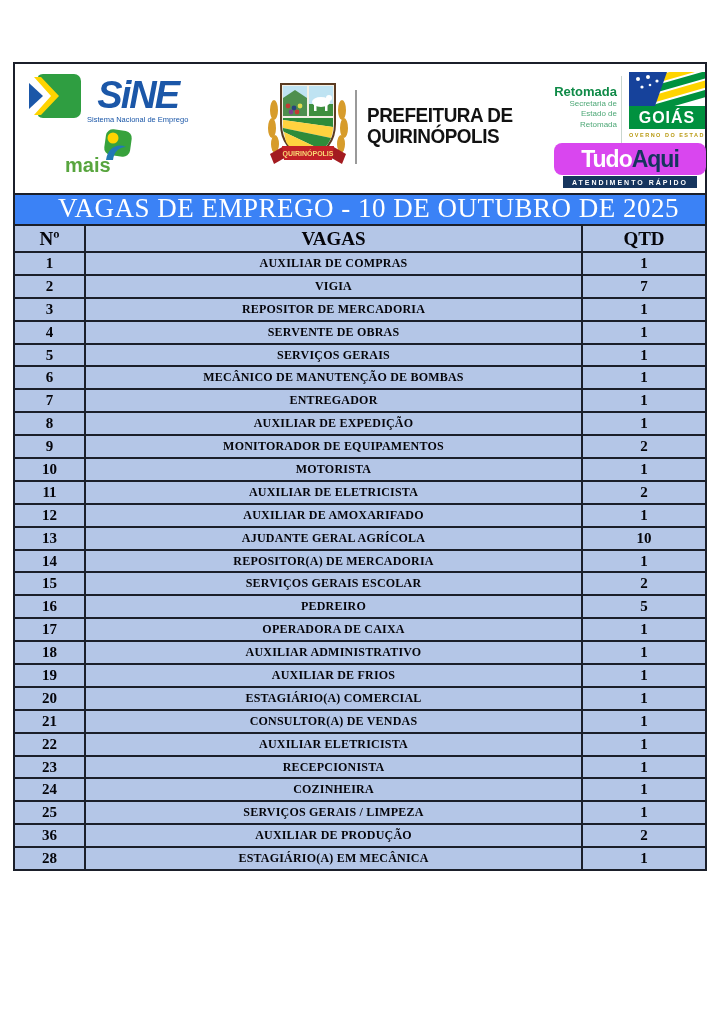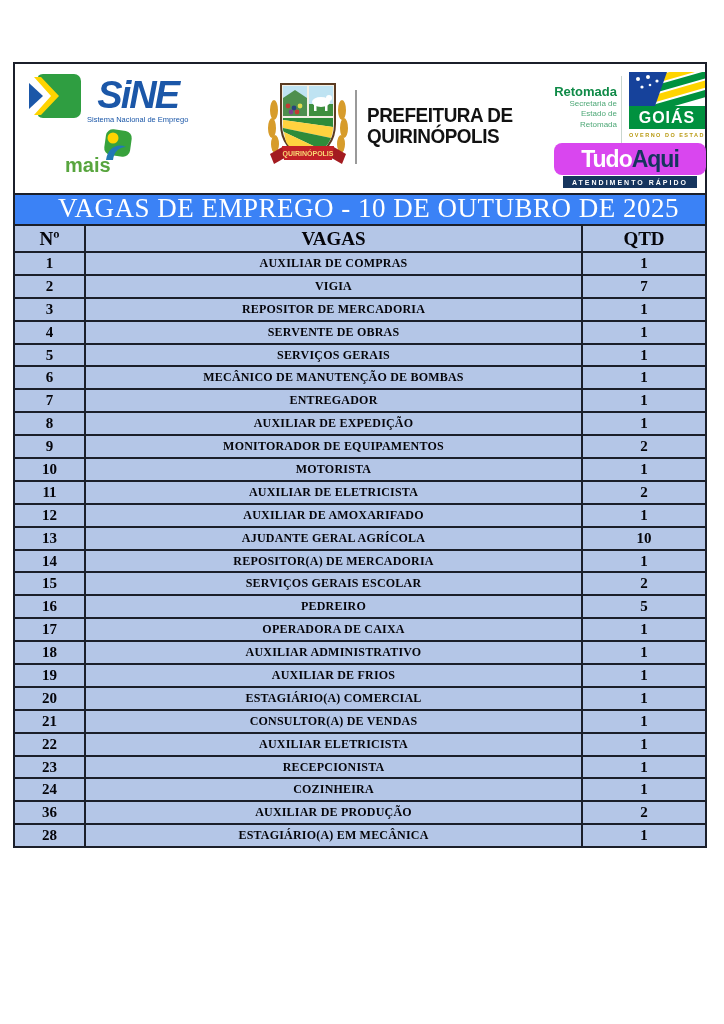--- a/index.html
+++ b/index.html
@@ -313,20 +313,25 @@
     <td class="c-n">23</td>
     <td class="c-v">RECEPCIONISTA</td>
     <td class="c-q">1</td>
   </tr>
           <tr>
     <td class="c-n">24</td>
     <td class="c-v">COZINHEIRA</td>
     <td class="c-q">1</td>
   </tr>
           <tr>
+    <td class="c-n">25</td>
+    <td class="c-v">SERVIÇOS GERAIS / LIMPEZA</td>
+    <td class="c-q">1</td>
+  </tr>
+          <tr>
     <td class="c-n">36</td>
     <td class="c-v">AUXILIAR DE PRODUÇÃO</td>
     <td class="c-q">2</td>
   </tr>
           <tr>
     <td class="c-n">28</td>
     <td class="c-v">ESTAGIÁRIO(A) EM MECÂNICA</td>
     <td class="c-q">1</td>
   </tr>
         </tbody>

